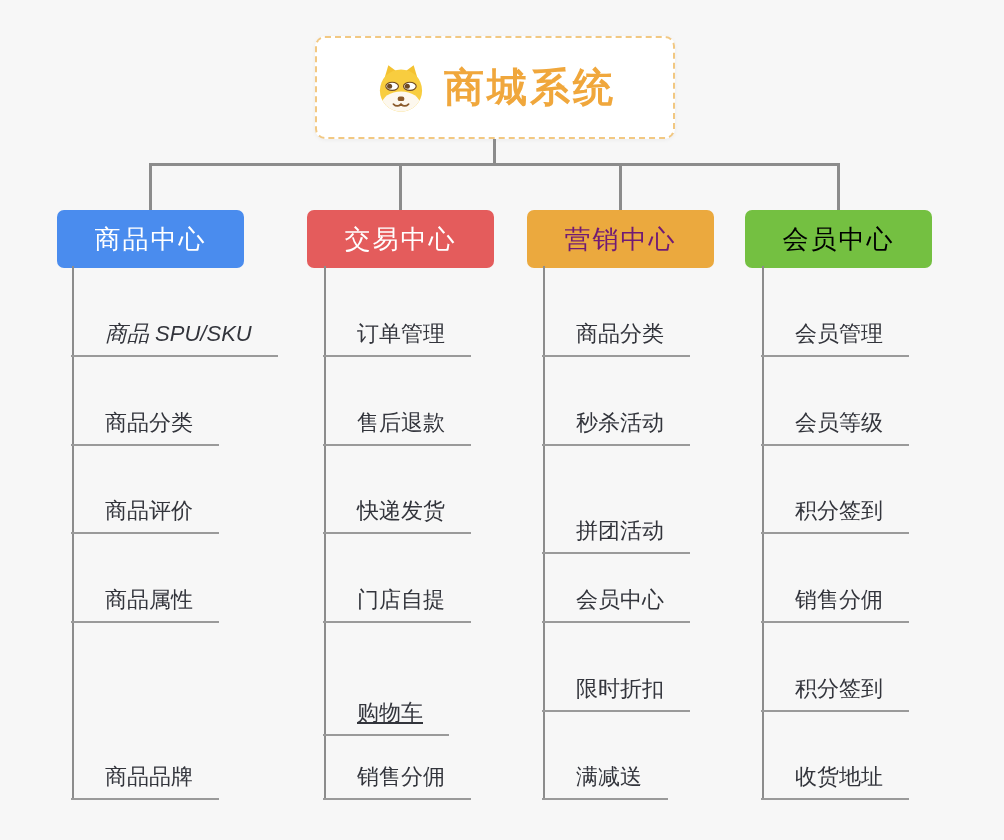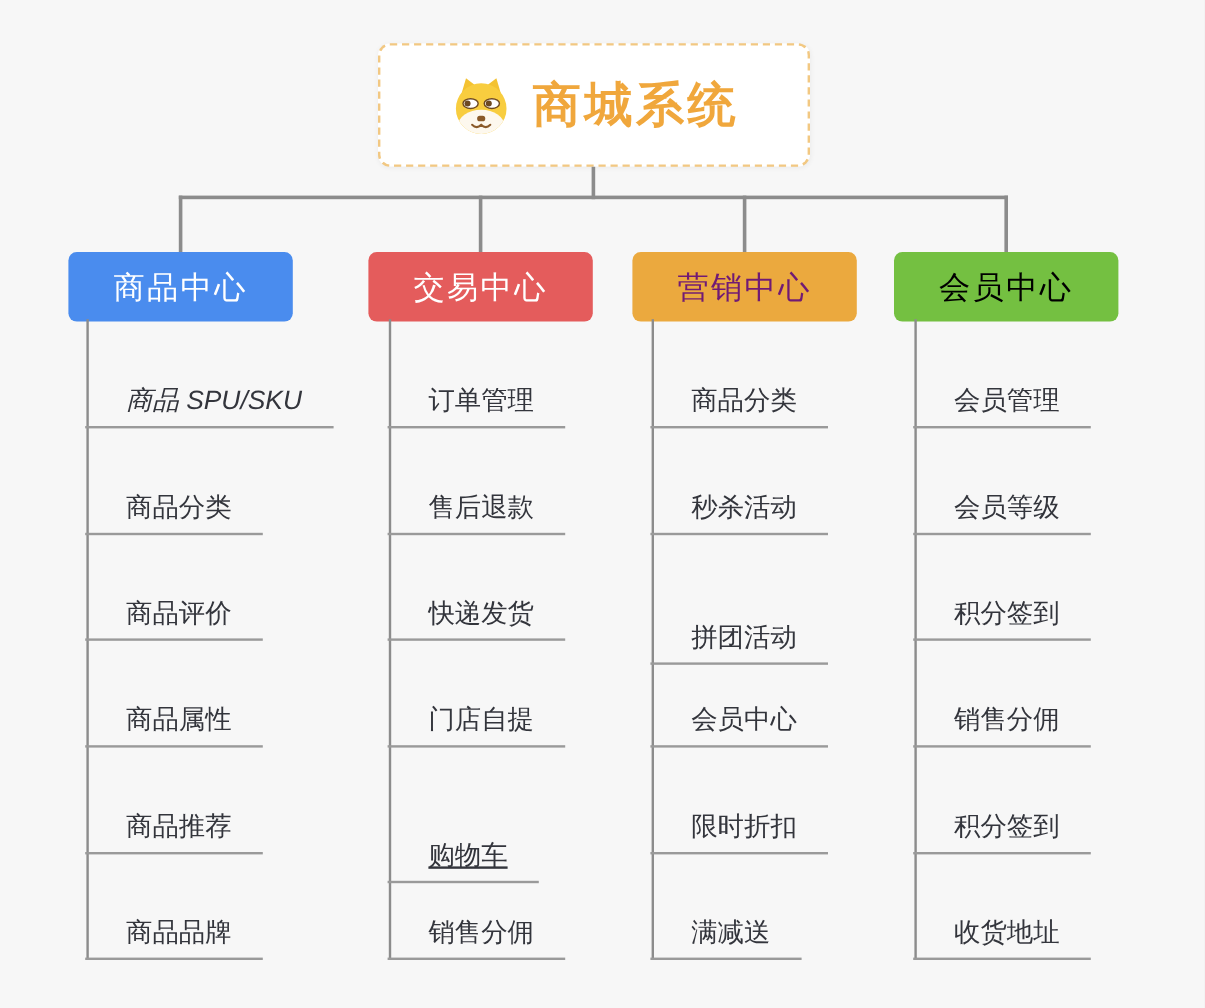--- a/index.html
+++ b/index.html
@@ -81,21 +81,20 @@
 
 <div class="line" style="left: 493px; top: 139px; width: 3px; height: 27px;"></div>
     <div class="line" style="left: 149px; top: 163px; width: 691px; height: 3px;"></div>
     <div class="line" style="left: 149px; top: 163px; width: 3px; height: 47px;"></div>
     <div class="branch-header" style="left: 57px; background: rgb(74, 140, 238); color: rgb(255, 255, 255);">商品中心</div>
     <div class="line" style="left: 72px; top: 266px; width: 2px; height: 534px;"></div>
     <div class="leaf" style="left: 71px; top: 317px; font-style: italic;">商品 SPU/SKU</div>
     <div class="leaf" style="left: 71px; top: 406px;">商品分类</div>
     <div class="leaf" style="left: 71px; top: 494px;">商品评价</div>
     <div class="leaf" style="left: 71px; top: 583px;">商品属性</div>
-    <div class="leaf" style="left: 71px; top: 672px;">商品推荐</div>
     <div class="leaf" style="left: 71px; top: 760px;">商品品牌</div>
     <div class="line" style="left: 399px; top: 163px; width: 3px; height: 47px;"></div>
     <div class="branch-header" style="left: 307px; background: rgb(228, 92, 92); color: #ffffff;">交易中心</div>
     <div class="line" style="left: 324px; top: 266px; width: 2px; height: 534px;"></div>
     <div class="leaf" style="left: 323px; top: 317px;">订单管理</div>
     <div class="leaf" style="left: 323px; top: 406px;">售后退款</div>
     <div class="leaf" style="left: 323px; top: 494px;">快递发货</div>
     <div class="leaf" style="left: 323px; top: 583px;">门店自提</div>
     <div class="leaf" style="left: 323px; top: 696px; text-decoration: underline;">购物车</div>
     <div class="leaf" style="left: 323px; top: 760px;">销售分佣</div>

